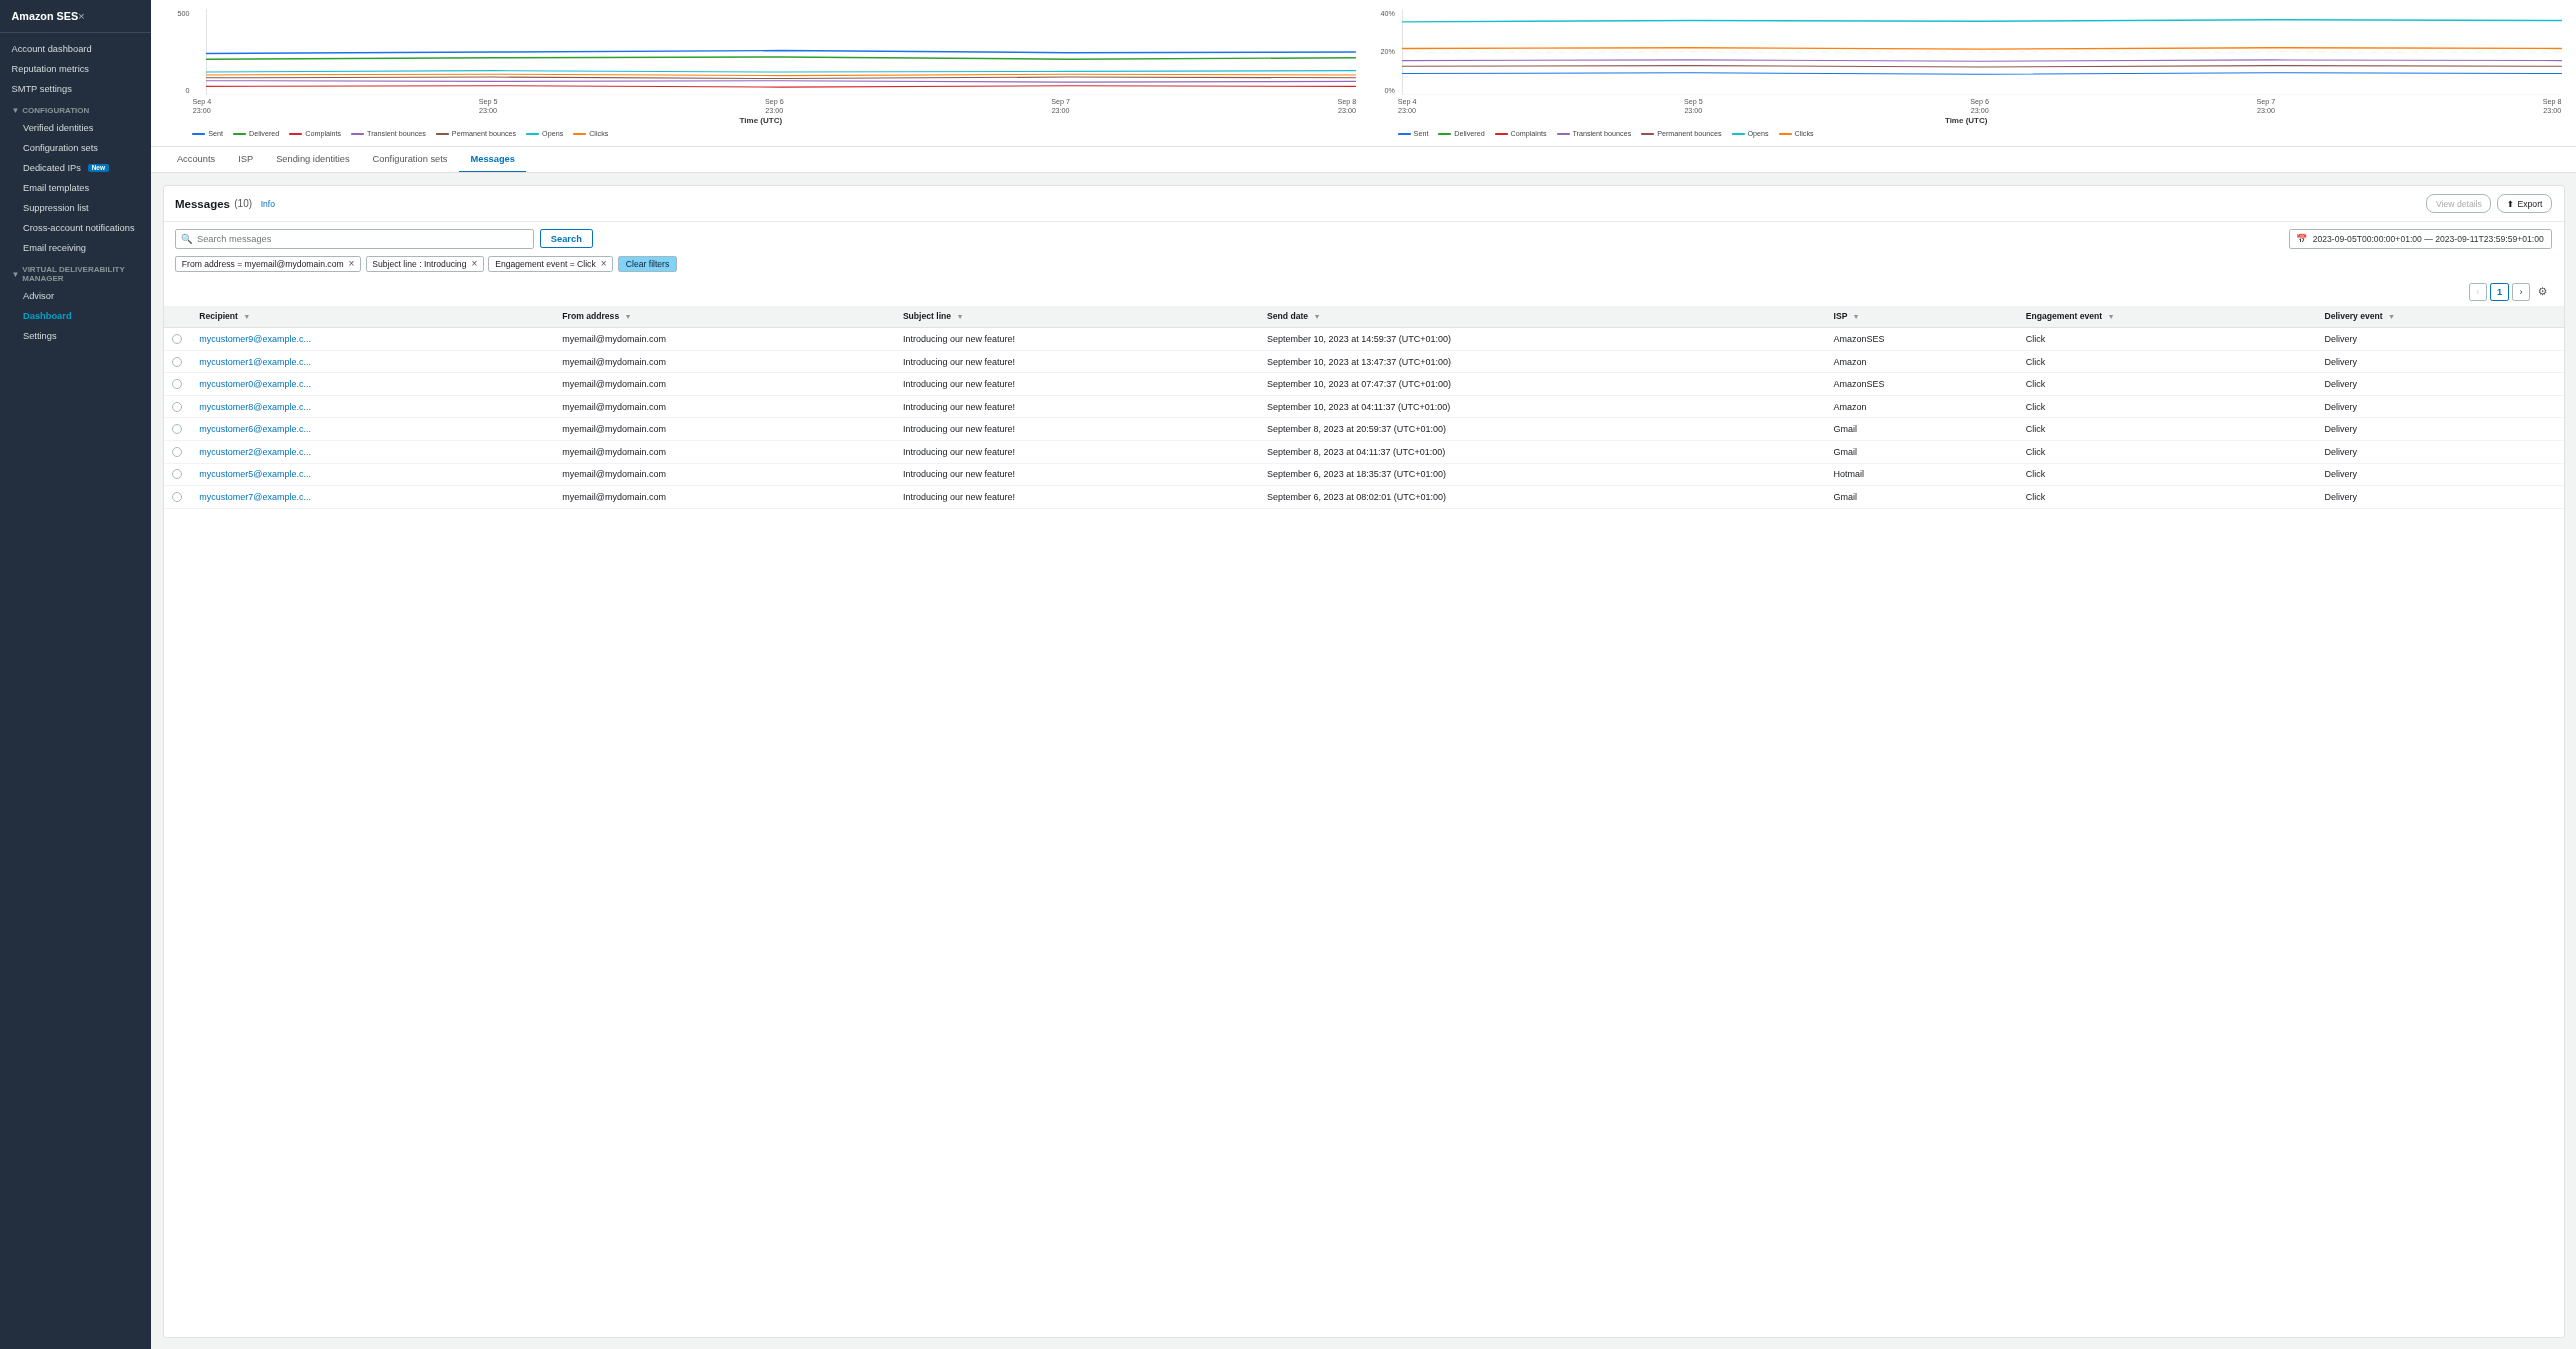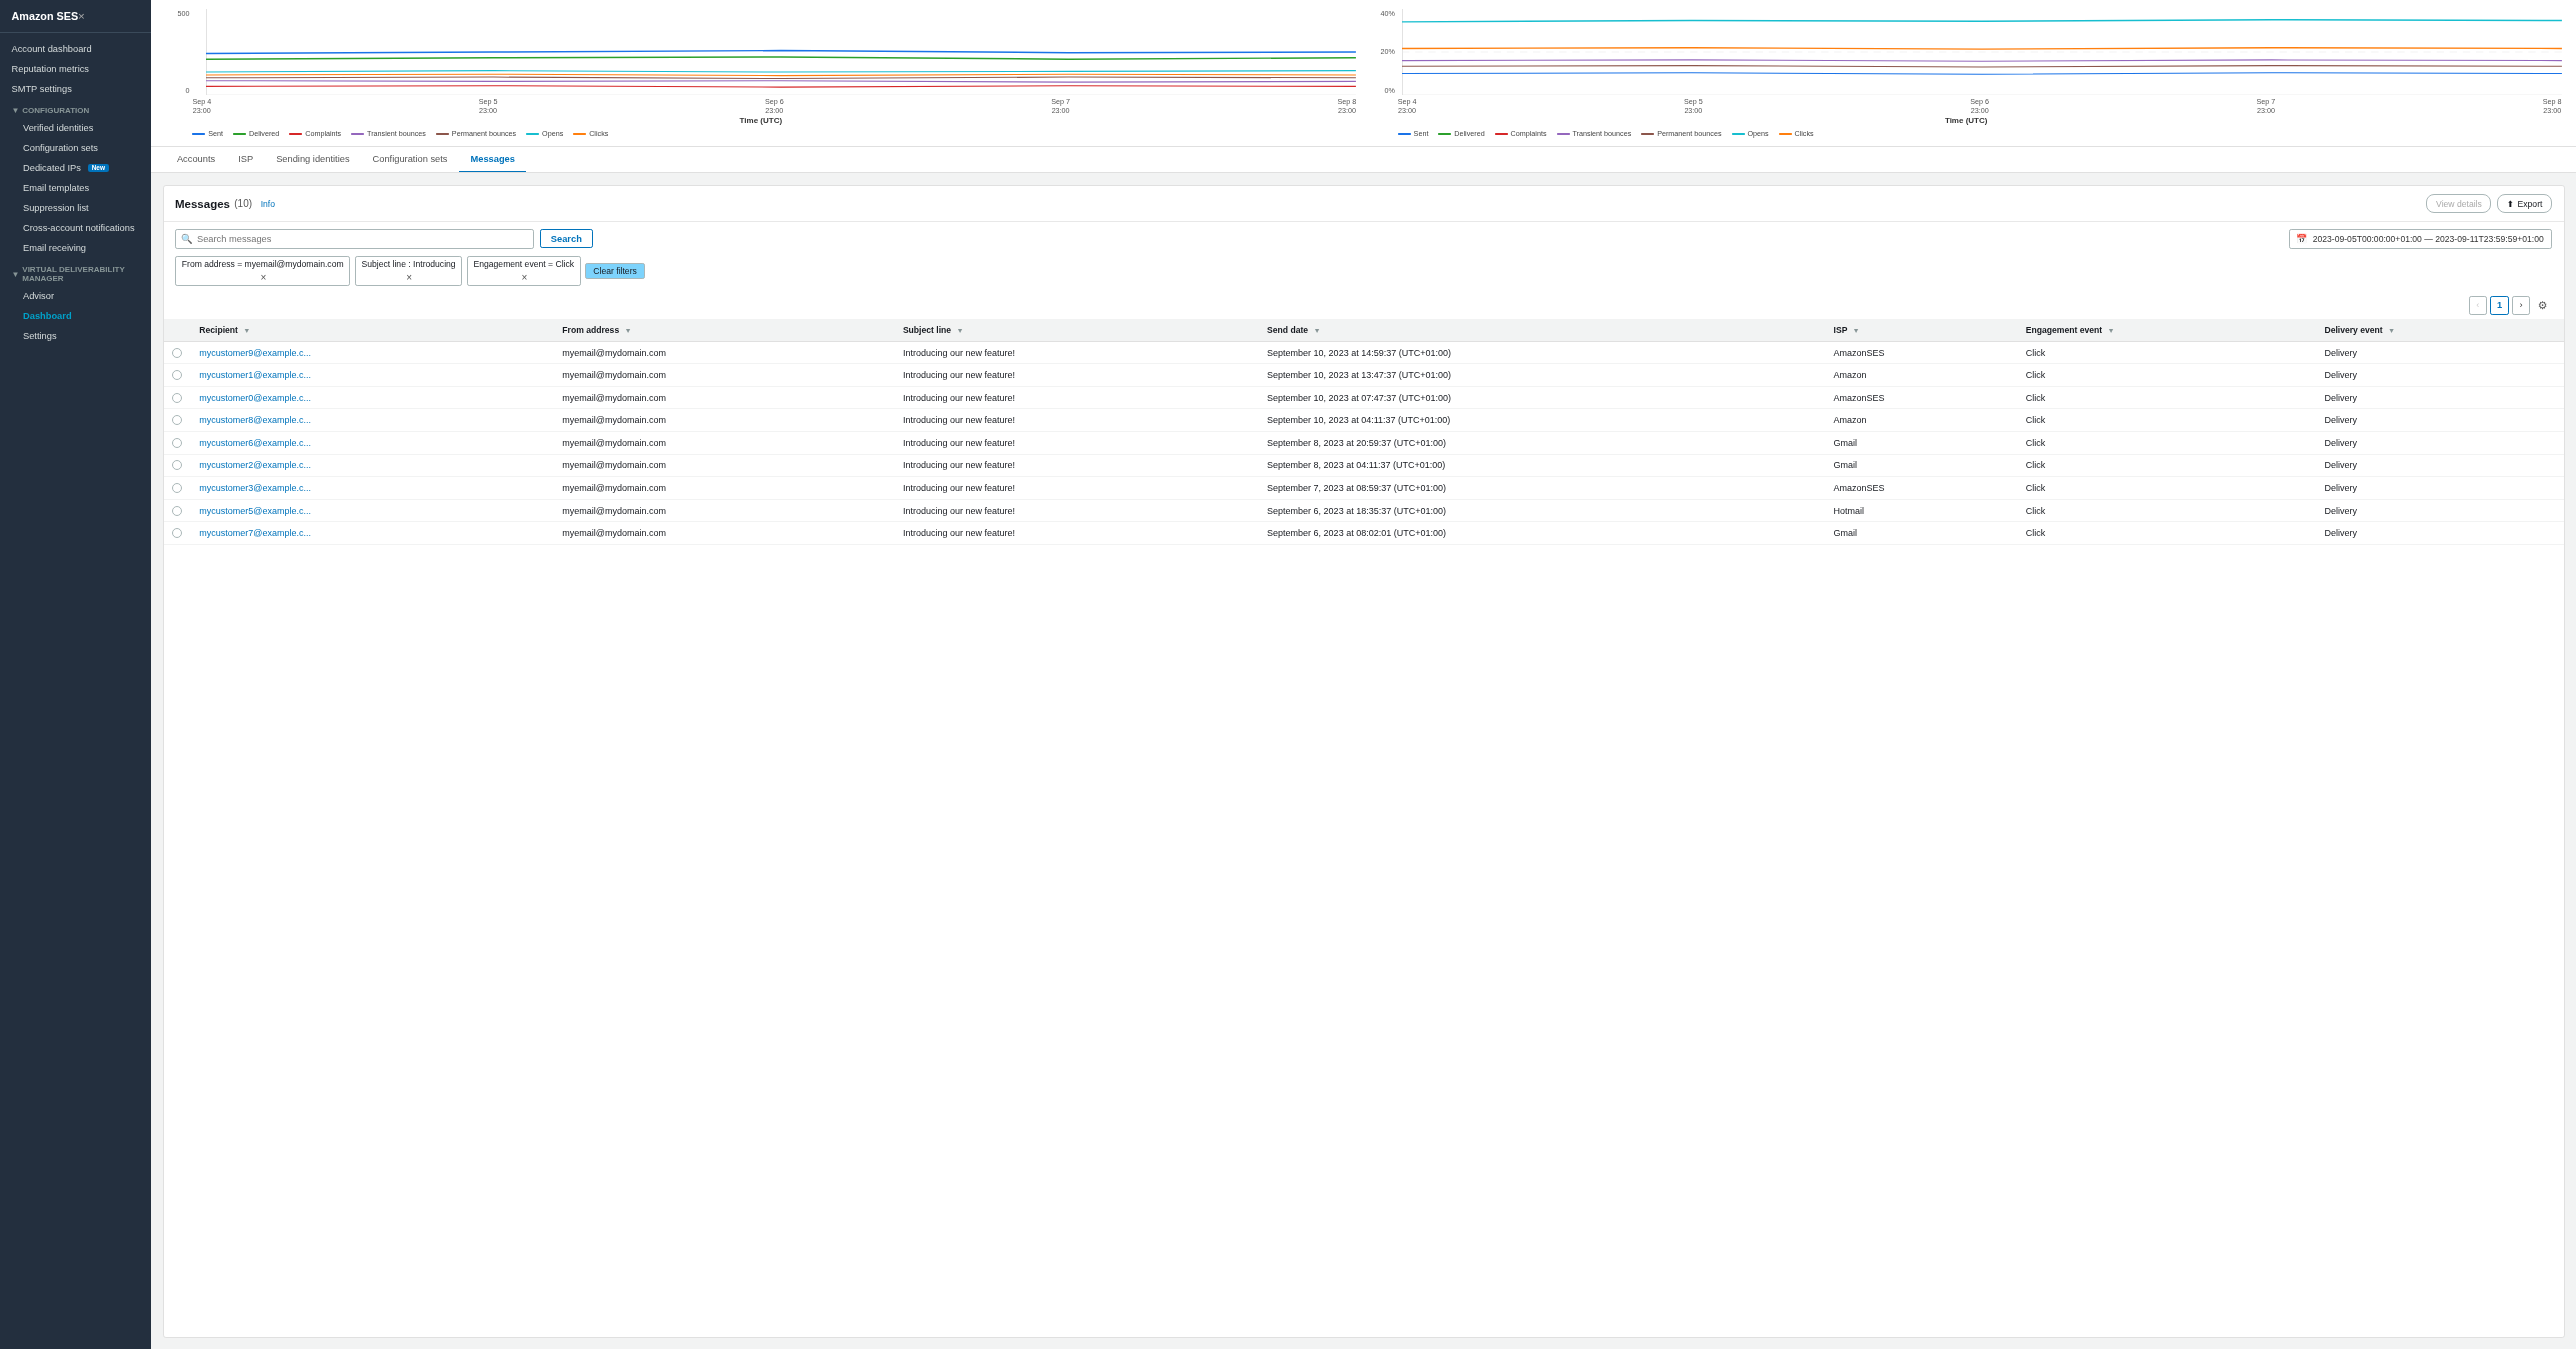--- a/index.html
+++ b/index.html
@@ -47,21 +47,21 @@
     .search-bar { padding: 7.2px 11.5px 4.3px; display: flex; align-items: center; gap: 5.8px; }
     .search-input-wrap { flex: 1; max-width: 359px; display: flex; align-items: center; border: 0.7px solid #aab7b8; border-radius: 2.2px; padding: 3.6px 5.8px; background: #fff; }
     .search-icon { color: #879596; margin-right: 3.6px; font-size: 9.3px; }
     .search-input { border: none; outline: none; font-size: 9.3px; flex: 1; color: #555; }
     .search-btn { padding: 3.6px 10px; font-size: 9.3px; border-radius: 2.2px; cursor: pointer; border: 0.7px solid #0073bb; background: #fff; color: #0073bb; font-weight: 600; }
     .date-filter { display: flex; align-items: center; gap: 4.3px; border: 0.7px solid #aab7b8; border-radius: 2.2px; padding: 3.6px 7.2px; font-size: 8.6px; color: #333; background: #fff; cursor: pointer; margin-left: auto; }
     .cal-icon { color: #555; font-size: 9.3px; }
 
     
     .filter-chips { padding: 2.9px 11.5px 5.8px; display: flex; flex-wrap: wrap; gap: 4.3px; align-items: center; }
-    .chip { display: flex; align-items: center; gap: 3.6px; background: #fff; border: 0.7px solid #aab7b8; border-radius: 2.2px; padding: 2.2px 5.8px; font-size: 8.6px; color: #16191f; flex-direction: column; }
+    .chip { display: flex; align-items: center; gap: 3.6px; background: #fff; border: 0.7px solid #aab7b8; border-radius: 2.2px; padding: 2.2px 5.8px; font-size: 8.6px; color: #16191f; }
     .chip-close { cursor: pointer; color: #555; font-size: 10px; line-height: 1; margin-left: 1.4px; }
     .clear-filters-btn { padding: 2.2px 7.2px; font-size: 8.6px; border: 0.7px solid #aab7b8; border-radius: 2.2px; background: #7dd3fc; cursor: pointer; color: #16191f; }
 
     
     .pagination { display: flex; align-items: center; justify-content: flex-end; padding: 4.3px 11.5px; gap: 2.9px; }
     .page-btn { width: 18.7px; height: 18.7px; display: flex; align-items: center; justify-content: center; border: 0.7px solid #aab7b8; border-radius: 2.2px; cursor: pointer; font-size: 9.3px; background: #fff; color: #333; }
     .page-btn.disabled { color: #ccc; cursor: not-allowed; }
     .page-btn.active { background: #fff; font-weight: 700; border-color: #0073bb; color: #0073bb; }
     .settings-icon { width: 18.7px; height: 18.7px; display: flex; align-items: center; justify-content: center; cursor: pointer; color: #555; font-size: 10.8px; }
 
@@ -403,32 +403,20 @@
     <td>Introducing our new feature!</td>
     <td>September 8, 2023 at 04:11:37 (UTC+01:00)</td>
     <td>Gmail</td>
     <td>Click</td>
     <td>Delivery</td>
   </tr>
             <tr>
     <td class="radio-col">
                 <div class="radio-btn"></div>
               </td>
-    <td><a class="link-text">mycustomer3@example.c...</a></td>
-    <td>myemail@mydomain.com</td>
-    <td>Introducing our new feature!</td>
-    <td>September 7, 2023 at 08:59:37 (UTC+01:00)</td>
-    <td>AmazonSES</td>
-    <td>Click</td>
-    <td>Delivery</td>
-  </tr>
-            <tr>
-    <td class="radio-col">
-                <div class="radio-btn"></div>
-              </td>
     <td><a class="link-text">mycustomer5@example.c...</a></td>
     <td>myemail@mydomain.com</td>
     <td>Introducing our new feature!</td>
     <td>September 6, 2023 at 18:35:37 (UTC+01:00)</td>
     <td>Hotmail</td>
     <td>Click</td>
     <td>Delivery</td>
   </tr>
             <tr>
     <td class="radio-col">

